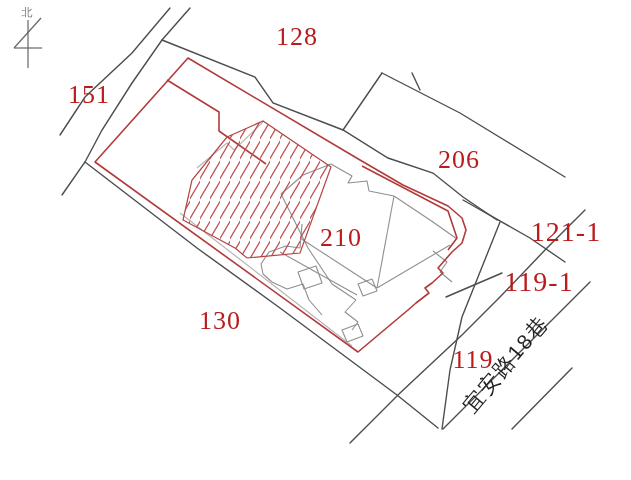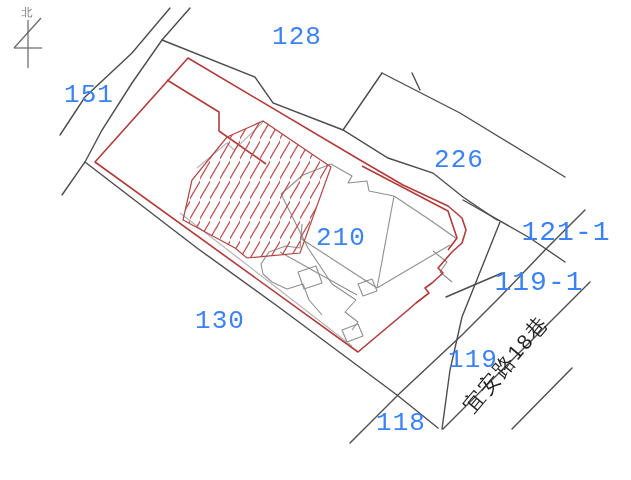--- a/index.html
+++ b/index.html
@@ -3,22 +3,22 @@
 <meta charset="utf-8">
 <style>
   html,body{margin:0;padding:0;background:#fff;}
   .stage{
     position:relative;width:631px;height:480px;background:#ffffff;
     font-family:"Liberation Sans", sans-serif;overflow:hidden;
   }
   .stage svg{position:absolute;left:0;top:0;}
   .lbl{
     position:absolute;transform:translate(-50%,-50%);
-    color:#3b82f6;font-size:26px;letter-spacing:1px;white-space:nowrap;
-    font-family:Liberation Mono, monospace;
+    color:#b91c1c;font-size:26px;letter-spacing:1px;white-space:nowrap;
+    font-family:Liberation Serif, serif;
   }
   .lbl.small{font-size:28px;}
   .road-label{
     position:absolute;left:506px;top:364px;
     transform:translate(-50%,-50%) rotate(-50deg);
     transform-origin:center center;
     color:#222;font-size:21px;letter-spacing:2px;white-space:nowrap;
     font-family:"Liberation Sans", sans-serif;
   }
   .north-char{
@@ -101,25 +101,24 @@
 
     <g stroke="#666" stroke-width="1.2" fill="none">
       <path d="M28,20 L28,68"></path>
       <path d="M41,18 L14,48"></path>
       <path d="M14,48 L42,48"></path>
     </g>
   </svg>
 
   <div class="lbl" style="left:297px;top:37px">128</div>
   <div class="lbl" style="left:89px;top:95px">151</div>
-  <div class="lbl" style="left:459px;top:160px">226</div>
+  <div class="lbl" style="left:459px;top:160px">206</div>
   <div class="lbl" style="left:341px;top:238px">210</div>
   <div class="lbl" style="left:220px;top:321px">130</div>
   <div class="lbl small" style="left:566px;top:232px">121-1</div>
   <div class="lbl small" style="left:539px;top:282px">119-1</div>
   <div class="lbl" style="left:473px;top:360px">119</div>
-  <div class="lbl" style="left:401px;top:423px">118</div>
 
   <div class="road-label">宜安路18巷</div>
 
   <div class="north-char">北</div>
 
 </div>
 
 </body></html>

